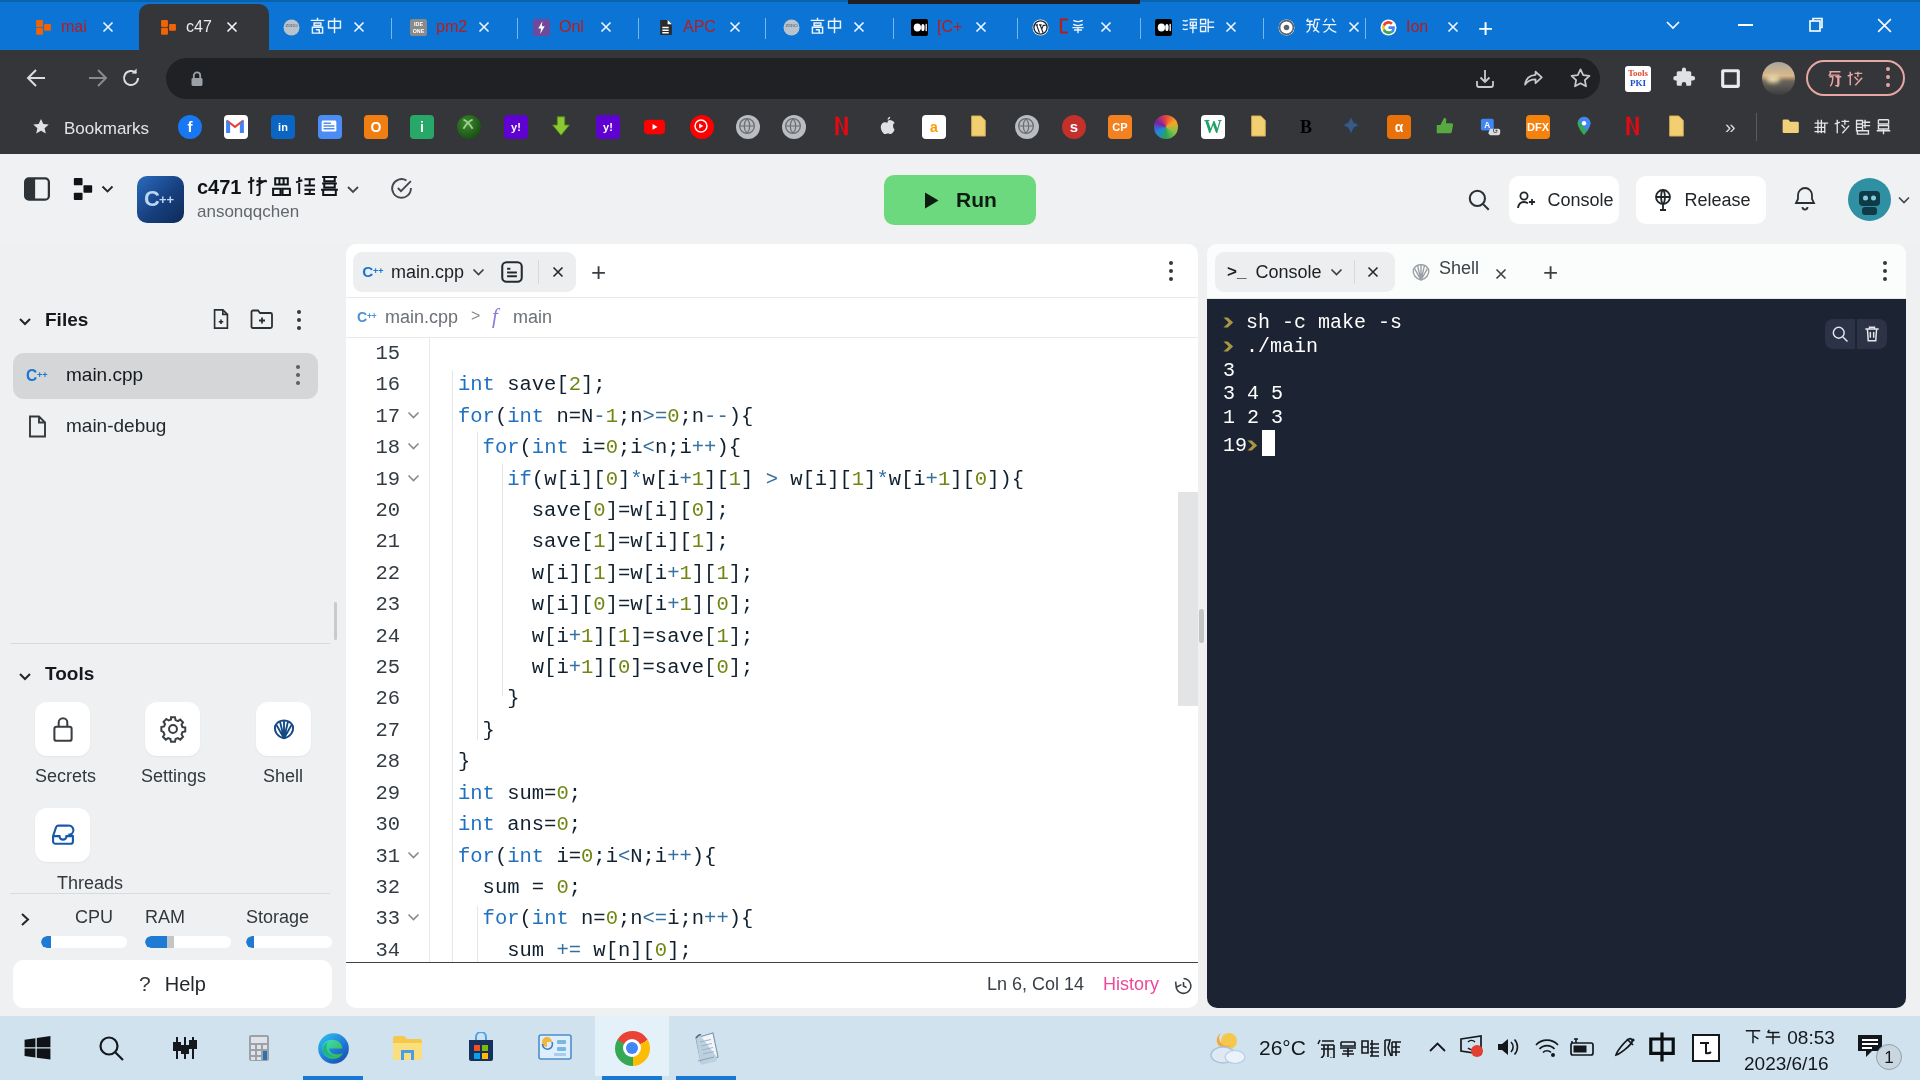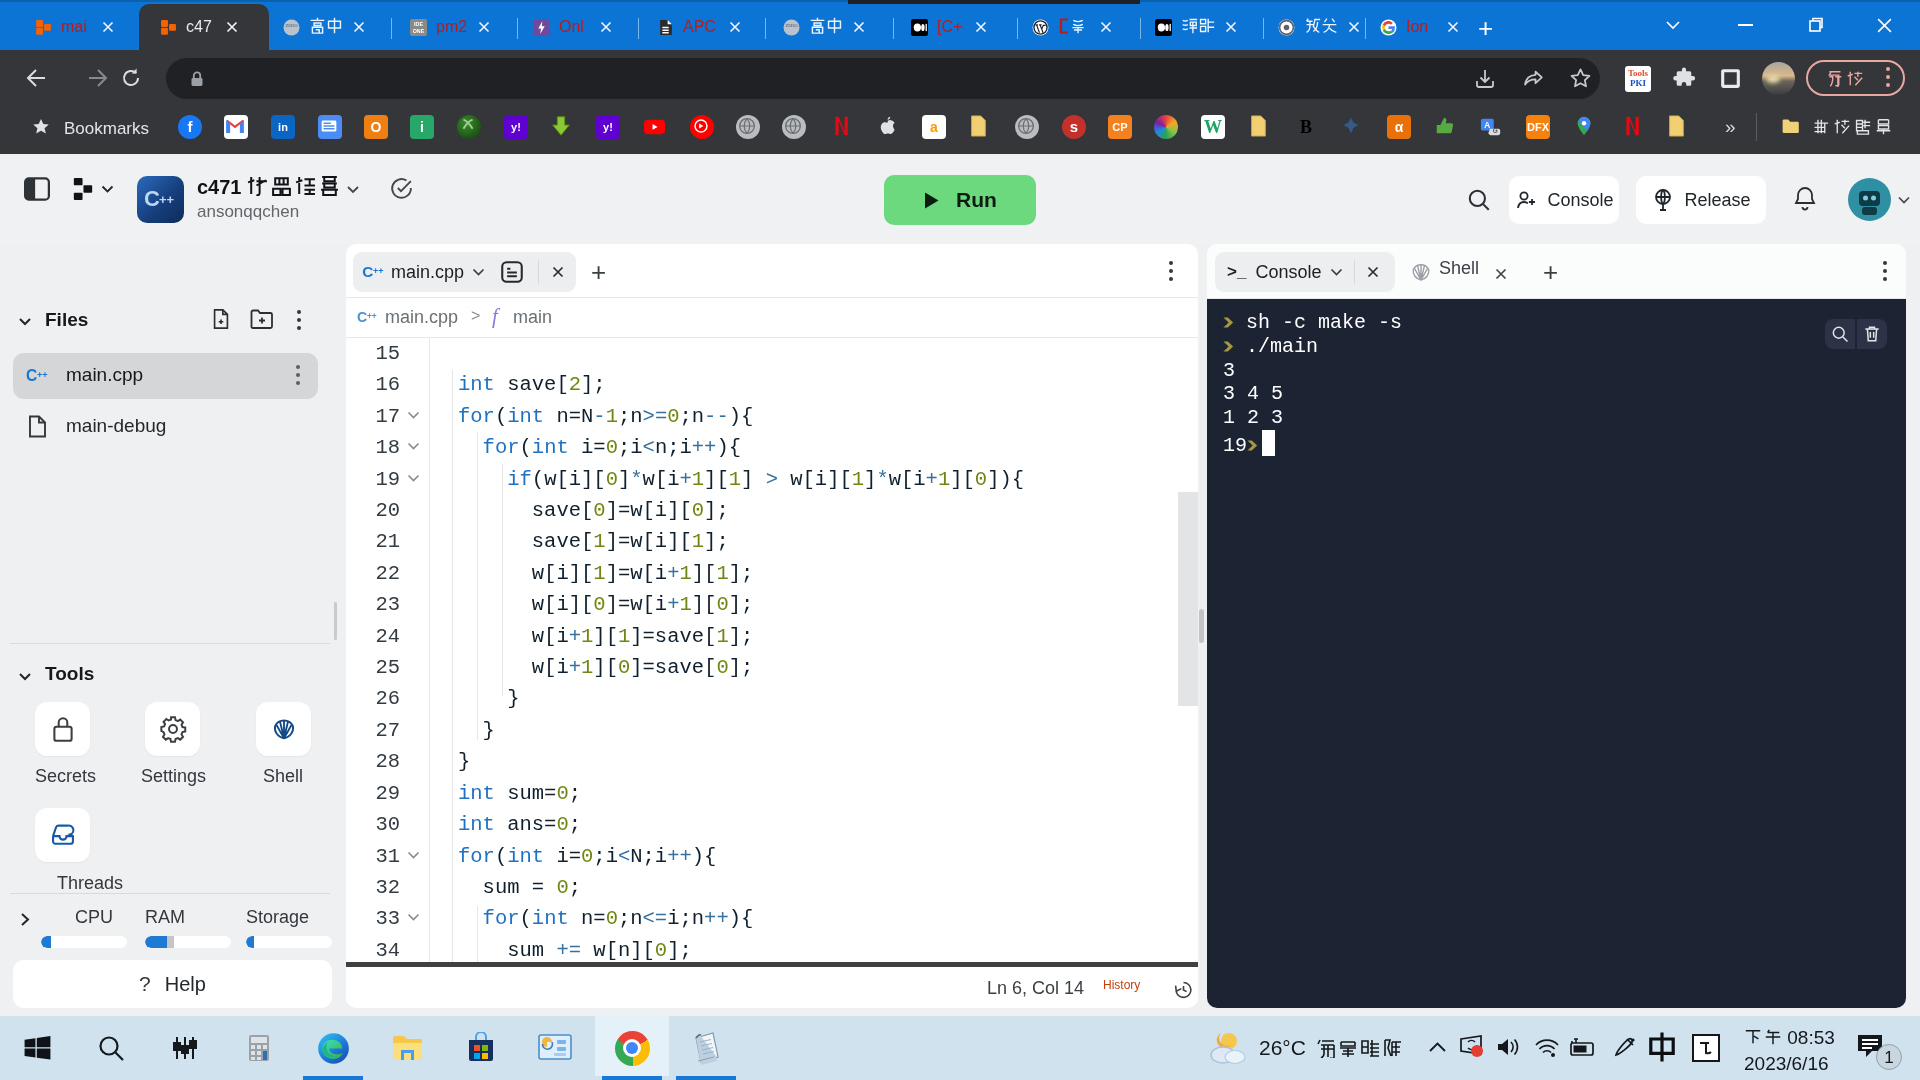--- a/index.html
+++ b/index.html
@@ -803,23 +803,23 @@
 }
 <span class="kw">int</span> sum=<span class="num">0</span>;
 <span class="kw">int</span> ans=<span class="num">0</span>;
 <span class="kw">for</span>(<span class="kw">int</span> i=<span class="num">0</span>;i<span class="op">&lt;</span>N;i<span class="op">++</span>){
   sum = <span class="num">0</span>;
   <span class="kw">for</span>(<span class="kw">int</span> n=<span class="num">0</span>;n<span class="op">&lt;=</span>i;n<span class="op">++</span>){
     sum <span class="op">+=</span> w[n][<span class="num">0</span>];</div>
 
       <div class="abs" style="left:832px;top:248px;width:20px;height:214px;background:#e2e4e6;"></div>
 
-      <div class="abs" style="left:0;top:718px;width:852px;height:63px;border-top:5px solid #404040;">
+      <div class="abs" style="left:0;top:718px;width:852px;height:63px;border-top:1px solid #404040;">
         <span style="position:absolute;left:641px;top:11px;font-size:18px;color:#3a4046;">Ln 6, Col 14</span>
-        <span style="position:absolute;left:757px;top:11px;font-size:12px;color:#c2410c;">History</span>
+        <span style="position:absolute;left:757px;top:11px;font-size:18px;color:#ec4899;">History</span>
         <svg style="position:absolute;left:827px;top:12px;" width="21" height="21" viewBox="0 0 24 24">
             <path d="M12 4a8.5 8.5 0 1 1-8.3 10.5M3 7.5 3.7 14 9.6 11" fill="none" stroke="#3a4046" stroke-width="1.8"></path>
             <path d="M12 8v4.5l3.5 2" fill="none" stroke="#3a4046" stroke-width="1.8"></path>
           </svg>
       </div>
     </div>
     <div class="abs" style="left:1199px;top:455px;width:5px;height:34px;background:#c2c4c6;border-radius:3px;"></div>
     <div class="panel" id="console">
       <div class="abs" style="left:0;top:0;width:699px;height:55px;border-bottom:1px solid #e6e8ea;background:#fbfcfc;border-radius:10px 10px 0 0;"></div>
       <div class="pill" style="left:8px;top:8px;width:180px;height:40px;">

